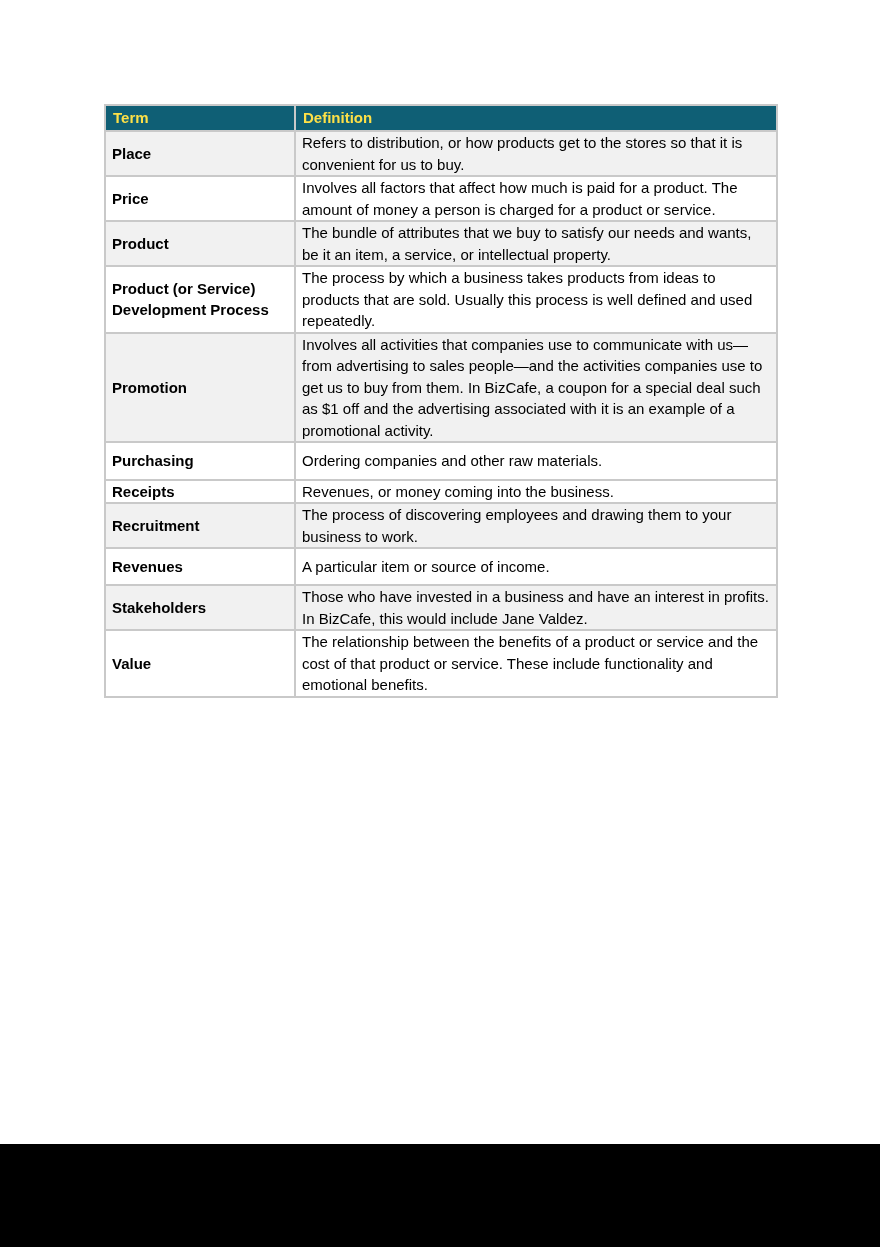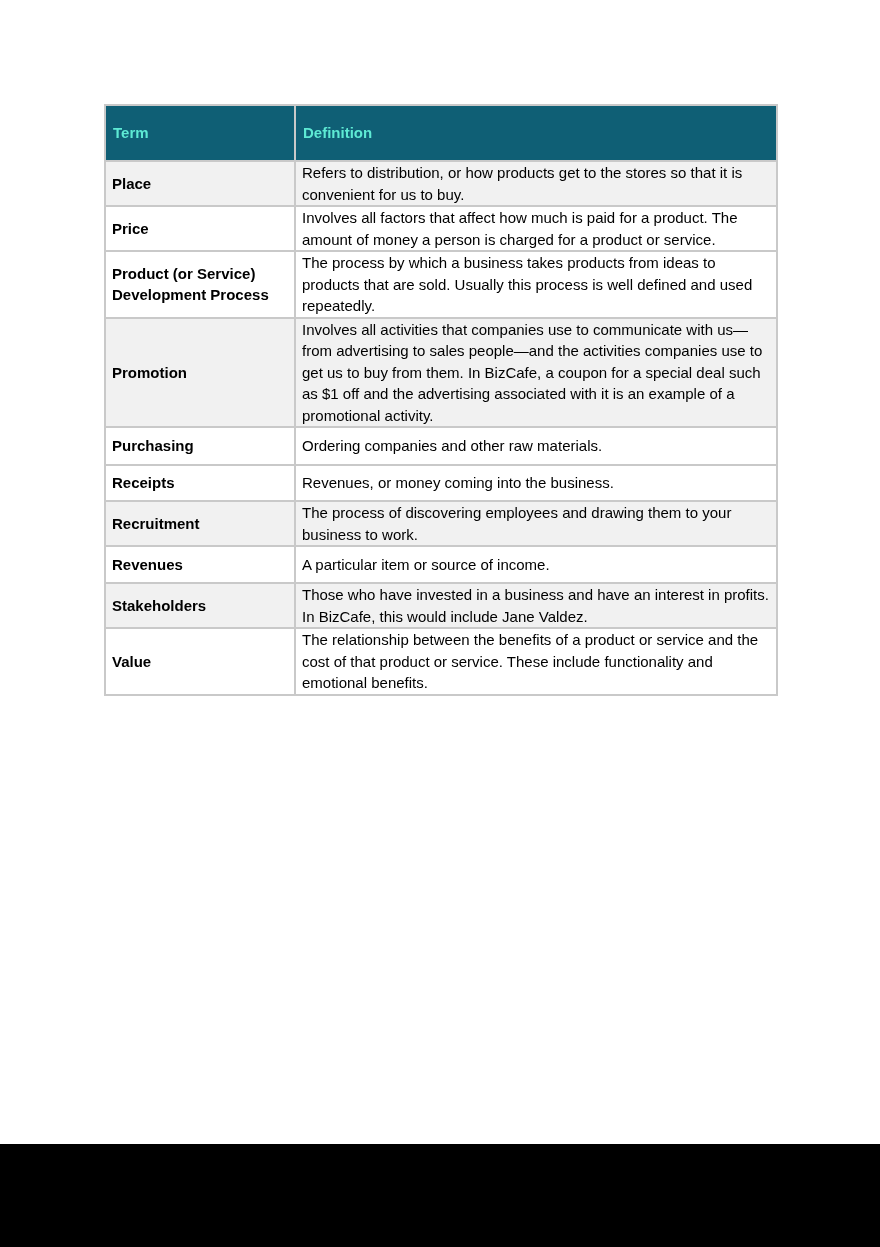--- a/index.html
+++ b/index.html
@@ -17,26 +17,26 @@
     font-size:15px; line-height:21.5px;
   }
   table.glossary th, table.glossary td {
     border:2px solid #c9c9c9;
     vertical-align:middle;
     text-align:left;
     padding:0 6px;
   }
   table.glossary th {
     background:#0f5f75;
-    color:#5eead4;
+    color:#fde047;
     font-weight:bold;
     height:20px;
     line-height:20px;
     border-color:#c9c9c9;
-    padding:17px 7px;
+    padding:2px 7px;
   }
   table.glossary th.col-term { width:174px; }
   td.term { font-weight:bold; width:174px; padding-left:7px; }
   td.def { padding-left:8px; padding-right:6px; }
   tr.shade td { background:#f1f1f1; }
   tr.plain td { background:#ffffff; }
   tr.compact td { line-height:20px; }
 </style>
 </head>
 <body>
@@ -51,33 +51,37 @@
     </thead>
     <tbody>
       <tr class="shade" style="height:45px">
         <td class="term">Place</td>
         <td class="def">Refers to distribution, or how products get to the stores so that it is convenient for us to buy.</td>
       </tr>
       <tr class="plain" style="height:44px">
         <td class="term">Price</td>
         <td class="def">Involves all factors that affect how much is paid for a product. The amount of money a person is charged for a product or service.</td>
       </tr>
+      <tr class="shade" style="height:44px">
+        <td class="term">Product</td>
+        <td class="def">The bundle of attributes that we buy to satisfy our needs and wants, be it an item, a service, or intellectual property.</td>
+      </tr>
       <tr class="plain" style="height:66px">
         <td class="term">Product (or Service) Development Process</td>
         <td class="def">The process by which a business takes products from ideas to products that are sold. Usually this process is well defined and used repeatedly.</td>
       </tr>
       <tr class="shade" style="height:108px">
         <td class="term">Promotion</td>
         <td class="def">Involves all activities that companies use to communicate with us—from advertising to sales people—and the activities companies use to get us to buy from them. In BizCafe, a coupon for a special deal such as $1 off and the advertising associated with it is an example of a promotional activity.</td>
       </tr>
       <tr class="plain compact" style="height:38px">
         <td class="term">Purchasing</td>
         <td class="def">Ordering companies and other raw materials.</td>
       </tr>
-      <tr class="plain compact" style="height:36px">
+      <tr class="plain compact" style="height:23px">
         <td class="term">Receipts</td>
         <td class="def">Revenues, or money coming into the business.</td>
       </tr>
       <tr class="shade" style="height:44px">
         <td class="term">Recruitment</td>
         <td class="def">The process of discovering employees and drawing them to your business to work.</td>
       </tr>
       <tr class="plain compact" style="height:37px">
         <td class="term">Revenues</td>
         <td class="def">A particular item or source of income.</td>

